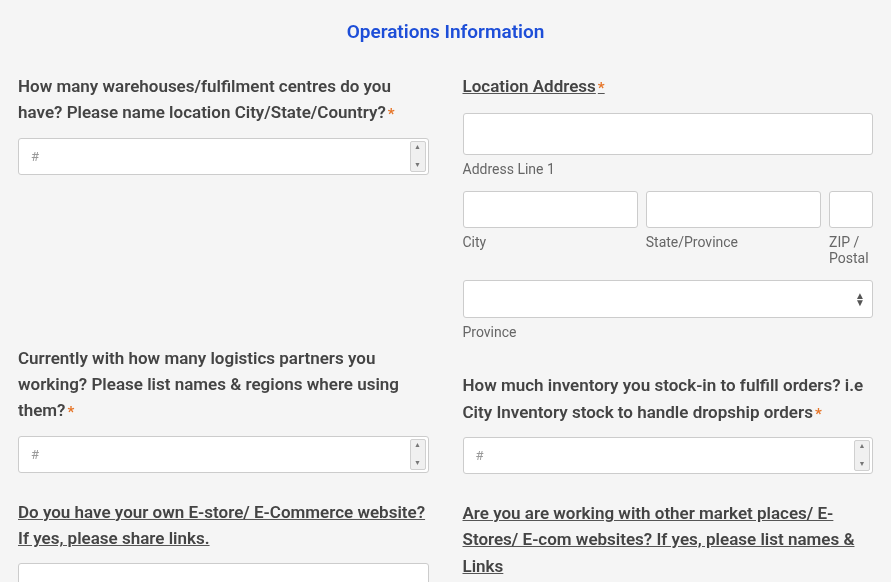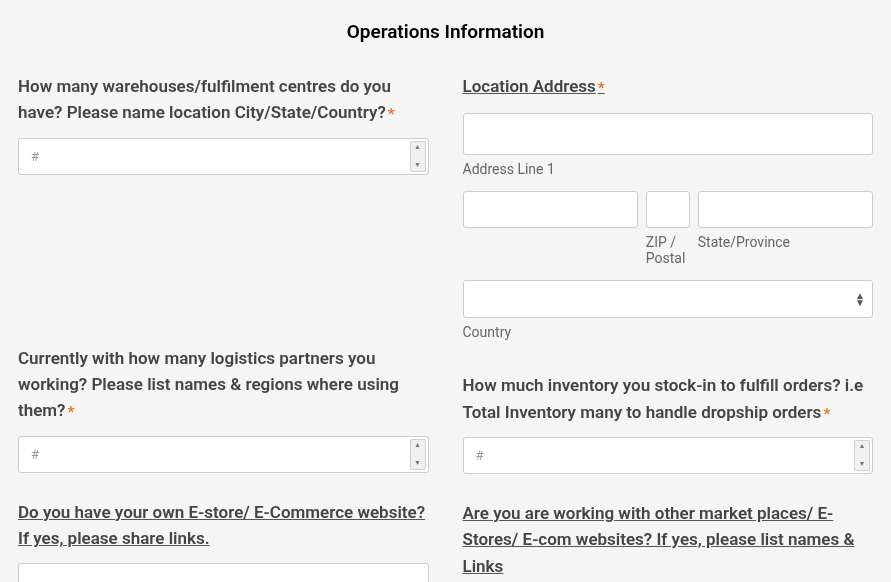--- a/index.html
+++ b/index.html
@@ -11,21 +11,21 @@
       font-family: -apple-system, BlinkMacSystemFont, "Segoe UI", Roboto, "Helvetica Neue", Arial, sans-serif;
       background: #f5f5f5;
       width: 891px;
       height: 582px;
       overflow: hidden;
       padding: 16px 18px;
       color: #555;
     }
     .form-title {
       text-align: center;
-      color: #000000;
+      color: #1d4ed8;
       font-size: 19px;
       font-weight: 600;
       margin-bottom: 30px;
       margin-top: 4px;
     }
     .form-grid {
       display: flex;
       gap: 34px;
     }
     .col {
@@ -190,48 +190,49 @@
     <div class="field-group">
       <div class="label-row" style="margin-bottom:14px;text-decoration:underline;">
         <span class="label">Location Address</span><span class="required">*</span>
       </div>
       <input type="text" style="height: 42px;">
       <div class="sublabel">Address Line 1</div>
 
       <div class="address-row">
         <div class="addr-col">
           <input type="text" style="">
+          <div class="sublabel">City</div>
+        </div>
+        <div class="addr-col">
+          <input type="text" style="">
+          <div class="sublabel">State/Province</div>
         </div>
         <div class="addr-col zip">
           <input type="text" style="">
           <div class="sublabel">ZIP / Postal</div>
-        </div>
-        <div class="addr-col">
-          <input type="text" style="">
-          <div class="sublabel">State/Province</div>
         </div>
       </div>
 
       <div style="margin-top:14px;">
         <div class="select-wrap">
           <select>
             <option></option>
           </select>
           <div class="select-arrows">
             <span>▲</span>
               <span>▼</span>
           </div>
         </div>
-        <div class="sublabel">Country</div>
+        <div class="sublabel">Province</div>
       </div>
     </div>
 
     <div class="field-group" style="margin-top:32px;">
       <div class="label-row">
-        <span class="label">How much inventory you stock-in to fulfill orders? i.e Total Inventory many to handle dropship orders</span><span class="required">*</span>
+        <span class="label">How much inventory you stock-in to fulfill orders? i.e City Inventory stock to handle dropship orders</span><span class="required">*</span>
       </div>
       <div class="number-wrap">
         <input type="text" class="number-input" placeholder="#" style="">
         <div class="number-stepper">
           <span>▲</span>
             <span>▼</span>
         </div>
       </div>
     </div>
 

